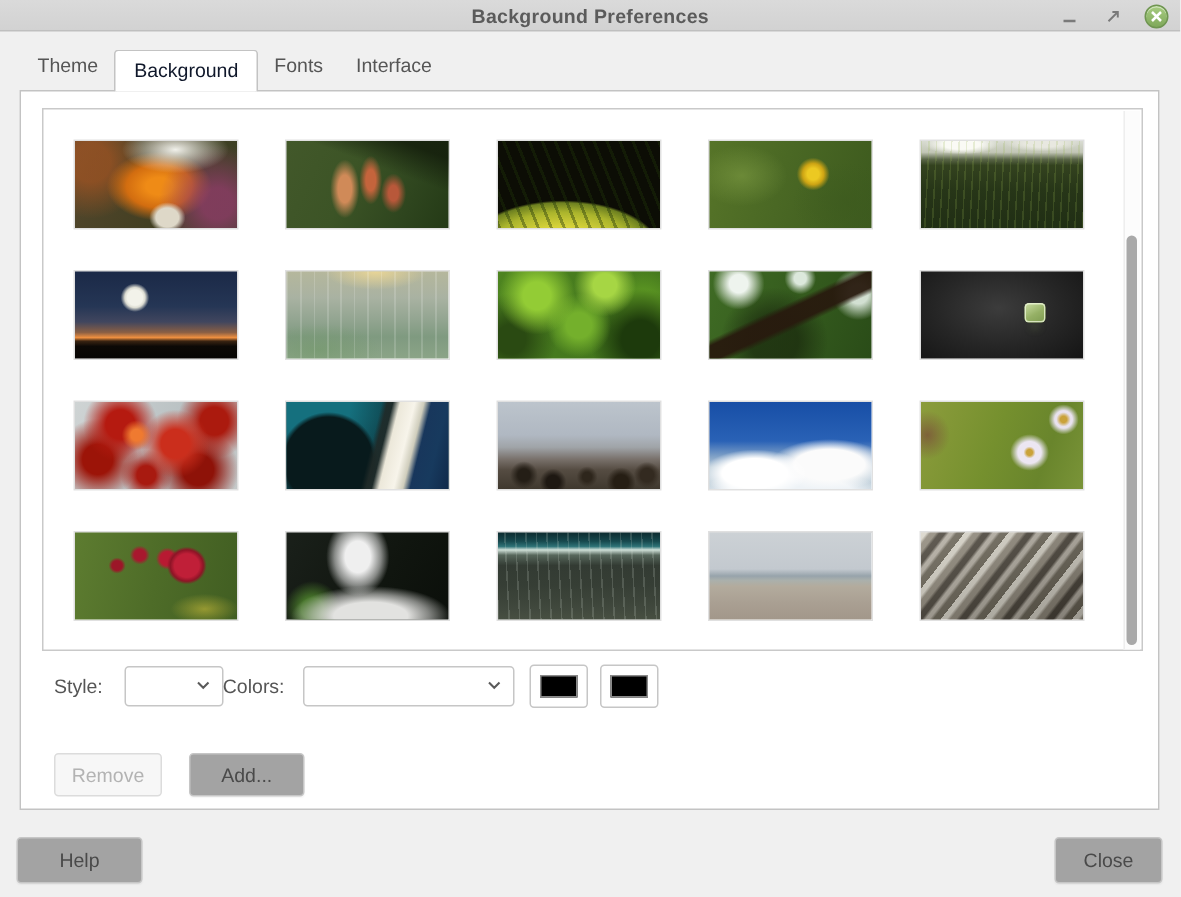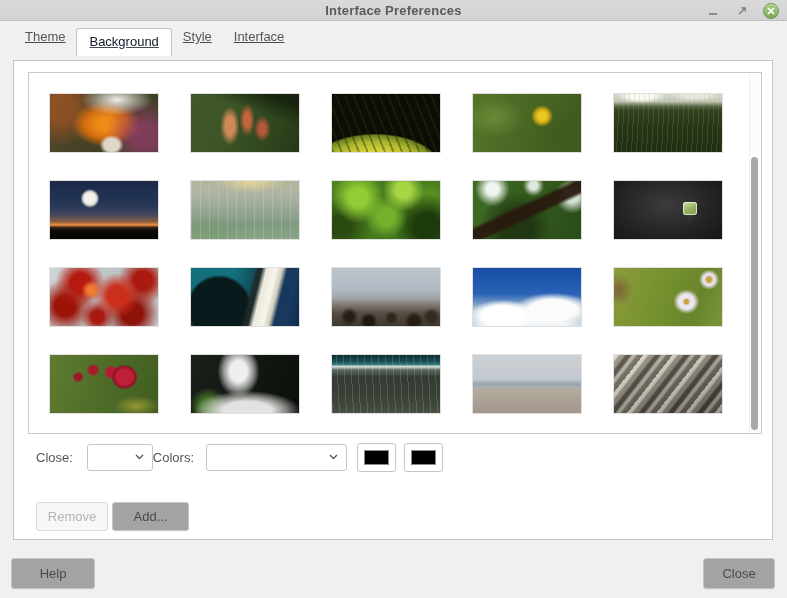--- a/index.html
+++ b/index.html
@@ -16,21 +16,21 @@
     display:flex;align-items:center;justify-content:center;
   }
   .title{font-size:13px;font-weight:bold;color:#5b5b5b;letter-spacing:.2px;}
   .win-controls{position:absolute;right:8px;top:0;height:21px;display:flex;align-items:center;gap:13px;}
   .win-btn{border:none;background:transparent;padding:0;margin:0;cursor:default;display:flex;align-items:center;justify-content:center;width:16px;height:16px;}
   .win-btn.close-btn{
     background:linear-gradient(#a8cd82,#7fa85a);border:1px solid #6f9551;border-radius:50%;
     box-shadow:inset 0 1px 0 rgba(255,255,255,.45);
   }
   
-  .tabs{position:absolute;left:0;top:22px;width:787px;height:38px;display:flex;align-items:center;padding-left:14px;text-decoration:underline;}
+  .tabs{position:absolute;left:0;top:22px;width:787px;height:38px;display:flex;align-items:flex-end;padding-left:14px;}
   .tab{font-size:13px;color:#555;padding:0 11px;margin-bottom:9px;cursor:default;white-space:nowrap;}
   .tab.active{
     background:#fff;border:1px solid #c3c3c3;border-bottom:none;border-radius:3px 3px 0 0;
     padding:5px 12px 7px;margin-bottom:-1px;z-index:3;color:#0f172a;
   }
   
   .page{
     position:absolute;left:13px;top:60px;width:760px;height:480px;
     background:#fff;border:1px solid #c3c3c3;z-index:2;
   }
@@ -58,21 +58,21 @@
   .colors-lbl{}
   .colors-select{width:141px;margin-left:12px;}
   .swatch{
     width:39px;height:29px;background:#fff;border:1px solid #c6c6c6;border-radius:3px;
     display:flex;align-items:center;justify-content:center;padding:0;margin-left:10px;cursor:default;
   }
   .swatch + .swatch{margin-left:8px;}
   .swatch-inner{display:block;width:25px;height:15px;border:1px solid #8a8a8a;background:#000;}
   .bottom-row{position:absolute;left:22px;right:16px;top:440px;height:30px;display:flex;align-items:center;justify-content:space-between;}
   .link{font-size:13px;color:#3675b5;text-decoration:underline;cursor:pointer;}
-  .btn-group{display:flex;gap:4px;}
+  .btn-group{display:flex;gap:18px;}
   .btn{
     font-family:inherit;font-size:13px;color:#4a4a4a;background:#a3a3a3;
     border:1px solid #c6c6c6;border-radius:3px;height:29px;padding:0 16px;cursor:default;
     box-shadow:0 1px 1px rgba(0,0,0,.04);
   }
   .btn.disabled{color:#b3b3b3;border-color:#dcdcdc;background:#f7f7f7;box-shadow:none;}
   .btn-remove{width:72px;padding:0;}
   .btn-add{width:77px;padding:0;}
   
   .btn-help{position:absolute;left:11px;top:558px;width:84px;height:31px;z-index:1;}
@@ -186,21 +186,21 @@
   .rock-texture{background:
     linear-gradient(160deg, rgba(255,255,255,.14), rgba(0,0,0,.28)),
     repeating-linear-gradient(128deg,#d9d5c9 0 3px,#90897b 5px 8px,#4a443a 10px 13px,#b5afa3 15px 17px,#6b6557 19px 23px);}
 </style>
 </head>
 <body>
 
 <div class="window">
 
   <div class="titlebar">
-    <div class="title">Interface Preferences</div>
+    <div class="title">Background Preferences</div>
     <div class="win-controls">
       <button class="win-btn">
         <svg width="10" height="10" viewBox="0 0 10 10">
             <path d="M1 8h8" stroke="#7a7a7a" stroke-width="1.6" fill="none"></path>
           </svg>
       </button>
       <button class="win-btn">
         <svg width="10" height="10" viewBox="0 0 10 10">
             <path d="M2 8.2L8.2 2M4.6 2H8.2v3.6" stroke="#7a7a7a" stroke-width="1.3" fill="none"></path>
           </svg>
@@ -209,21 +209,21 @@
         <svg width="8" height="8" viewBox="0 0 8 8">
             <path d="M1 1l6 6M7 1l-6 6" stroke="#ffffff" stroke-width="1.7" fill="none"></path>
           </svg>
       </button>
     </div>
   </div>
 
   <div class="tabs">
     <div class="tab">Theme</div>
     <div class="tab active">Background</div>
-    <div class="tab">Style</div>
+    <div class="tab">Fonts</div>
     <div class="tab">Interface</div>
   </div>
 
   <div class="page">
 
     <div class="iconview">
       <div class="grid">
           <div class="thumb dandelion-orange"></div>
           <div class="thumb autumn-blur"></div>
           <div class="thumb palm-leaf"></div>
@@ -244,21 +244,21 @@
           <div class="thumb wave-shore"></div>
           <div class="thumb calm-beach"></div>
           <div class="thumb rock-texture"></div>
         </div>
       <div class="scrollbar">
         <div class="scroll-thumb"></div>
       </div>
     </div>
 
     <div class="style-row">
-      <span class="lbl">Close:</span>
+      <span class="lbl">Style:</span>
       <div class="select style-select">
         <span class="sel-val"></span>
         <svg width="9" height="6" viewBox="0 0 9 6">
             <path d="M1 1l3.5 3.5L8 1" fill="none" stroke="#5a5a5a" stroke-width="1.4"></path>
           </svg>
       </div>
       <span class="lbl colors-lbl">Colors:</span>
       <div class="select colors-select">
         <span class="sel-val"></span>
         <svg width="9" height="6" viewBox="0 0 9 6">

